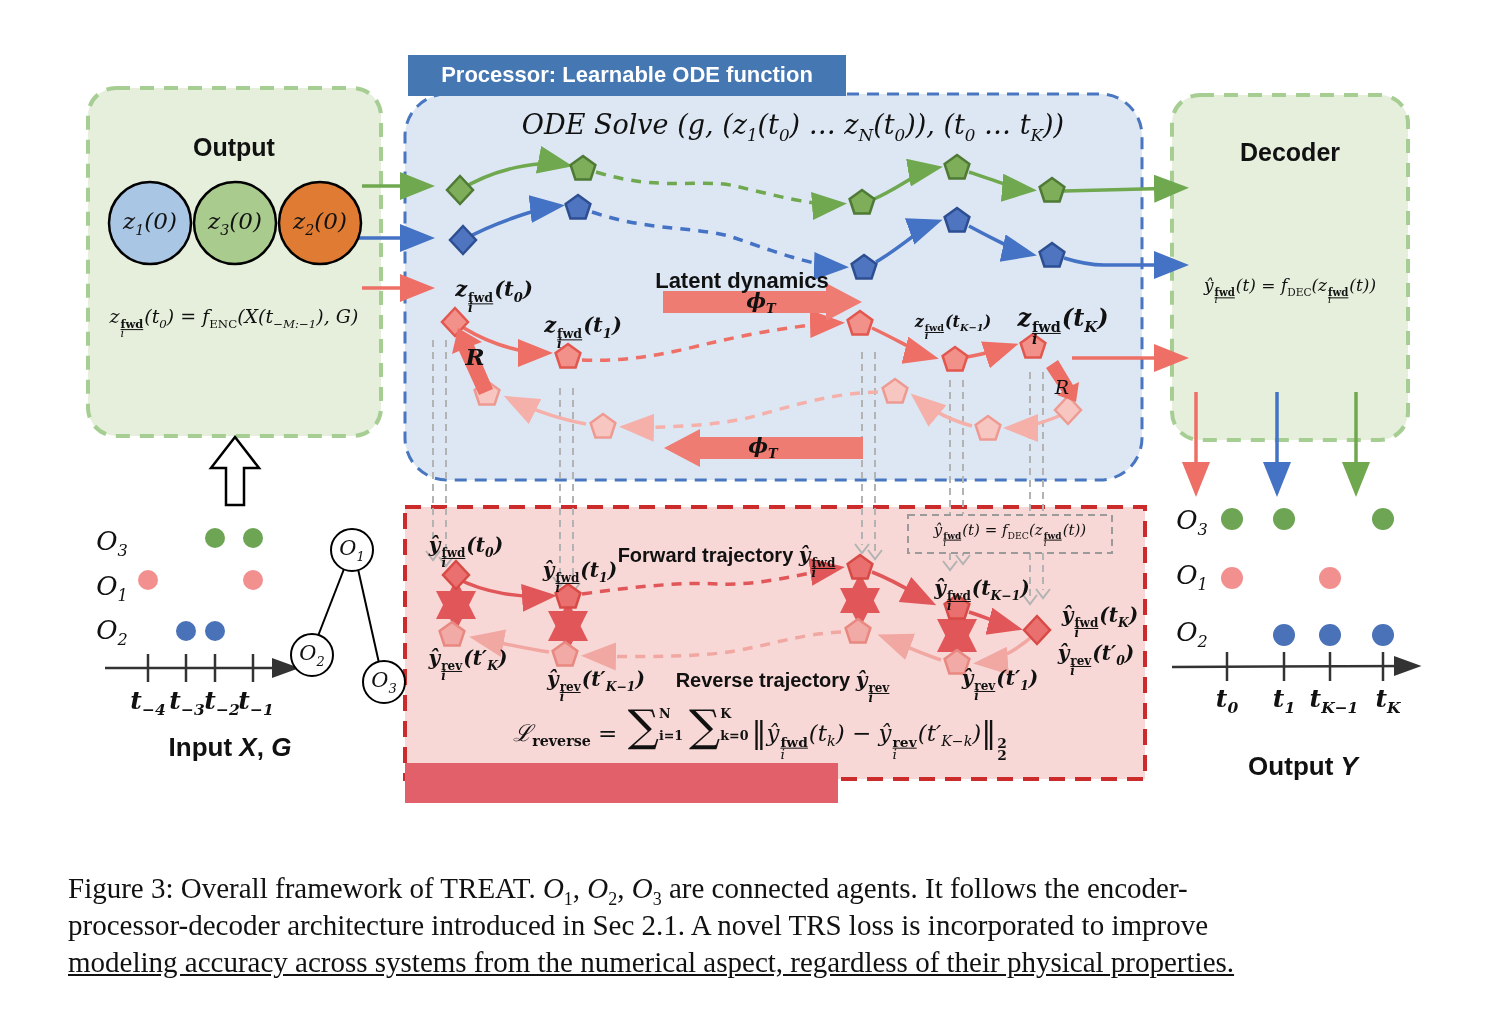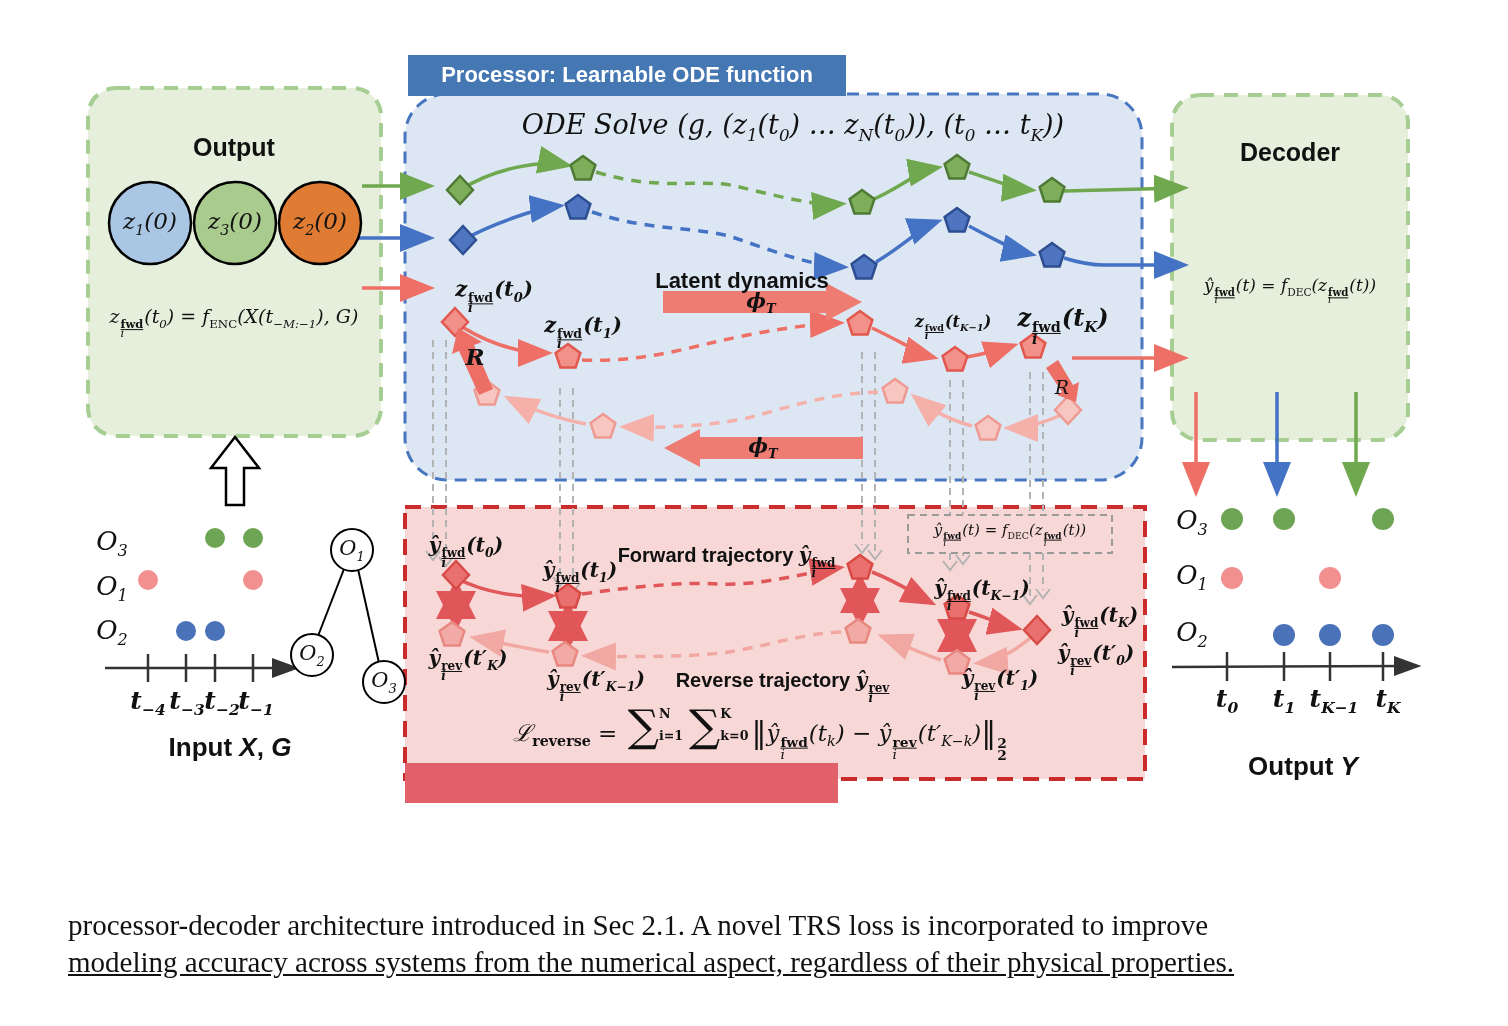--- a/index.html
+++ b/index.html
@@ -401,16 +401,17 @@
 
 <div class="lbl math" style="left:1192px;top:522px;font-size:26px;">O<sub>3</sub></div>
 <div class="lbl math" style="left:1192px;top:577px;font-size:26px;">O<sub>1</sub></div>
 <div class="lbl math" style="left:1192px;top:634px;font-size:26px;">O<sub>2</sub></div>
 <div class="lbl math mb" style="left:1227px;top:700px;font-size:25px;">t<sub>0</sub></div>
 <div class="lbl math mb" style="left:1284px;top:700px;font-size:25px;">t<sub>1</sub></div>
 <div class="lbl math mb" style="left:1334px;top:700px;font-size:25px;">t<sub>K−1</sub></div>
 <div class="lbl math mb" style="left:1388px;top:700px;font-size:25px;">t<sub>K</sub></div>
 <div class="lbl sansb" style="left:1303px;top:766px;font-size:26px;">Output <i>Y</i></div>
 
+<div class="caption" style="top:872px;">Figure 3: Overall framework of TREAT. <i>O</i><sub>1</sub>, <i>O</i><sub>2</sub>, <i>O</i><sub>3</sub> are connected agents. It follows the encoder-</div>
 <div class="caption" style="top:909px;">processor-decoder architecture introduced in Sec 2.1. A novel TRS loss is incorporated to improve</div>
 <div class="caption" style="top:946px;text-decoration:underline;">modeling accuracy across systems from the numerical aspect, regardless of their physical properties.</div>
 
 </div>
 
 </body></html>

